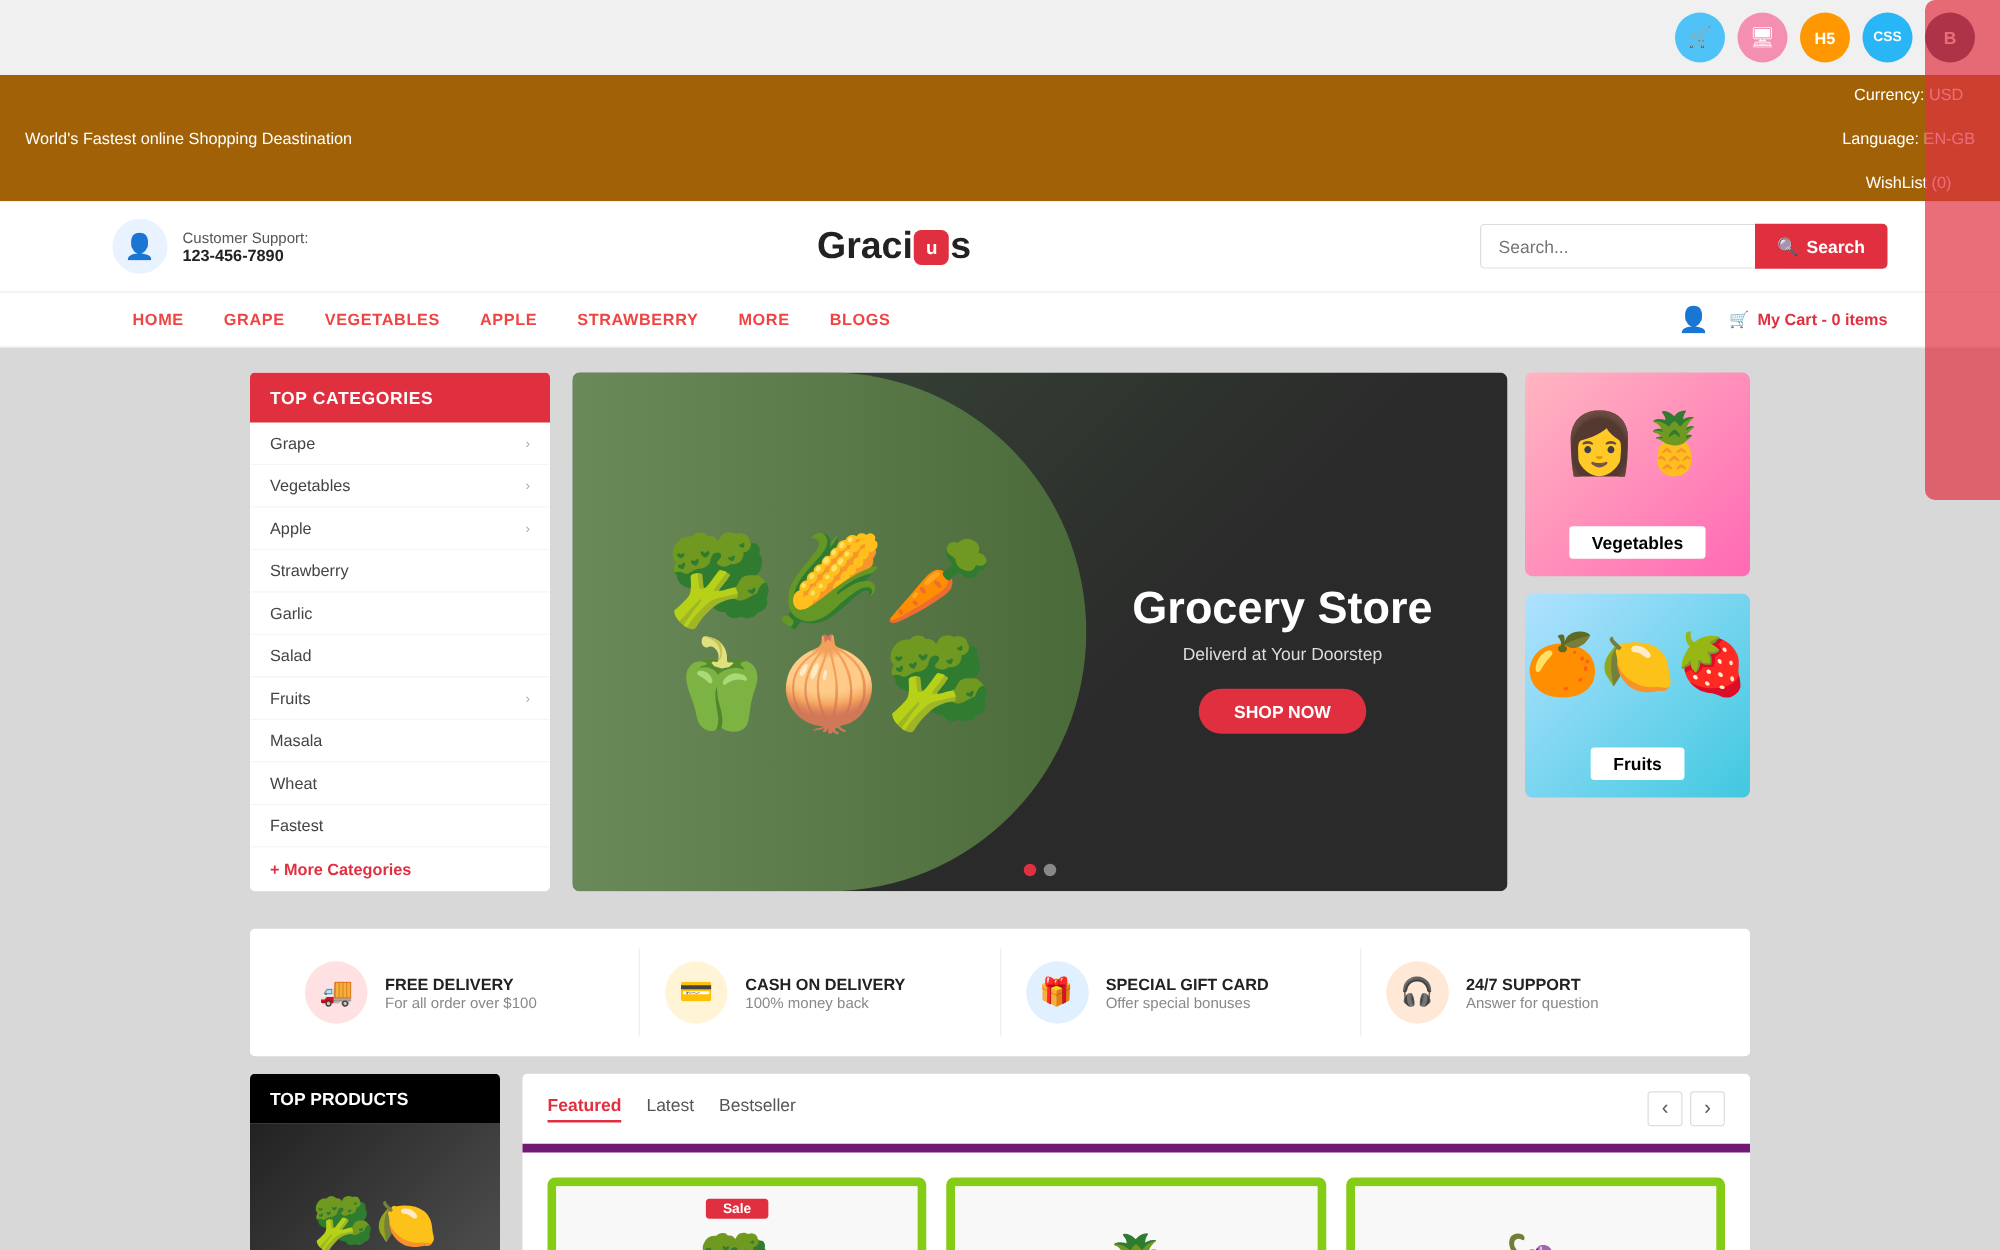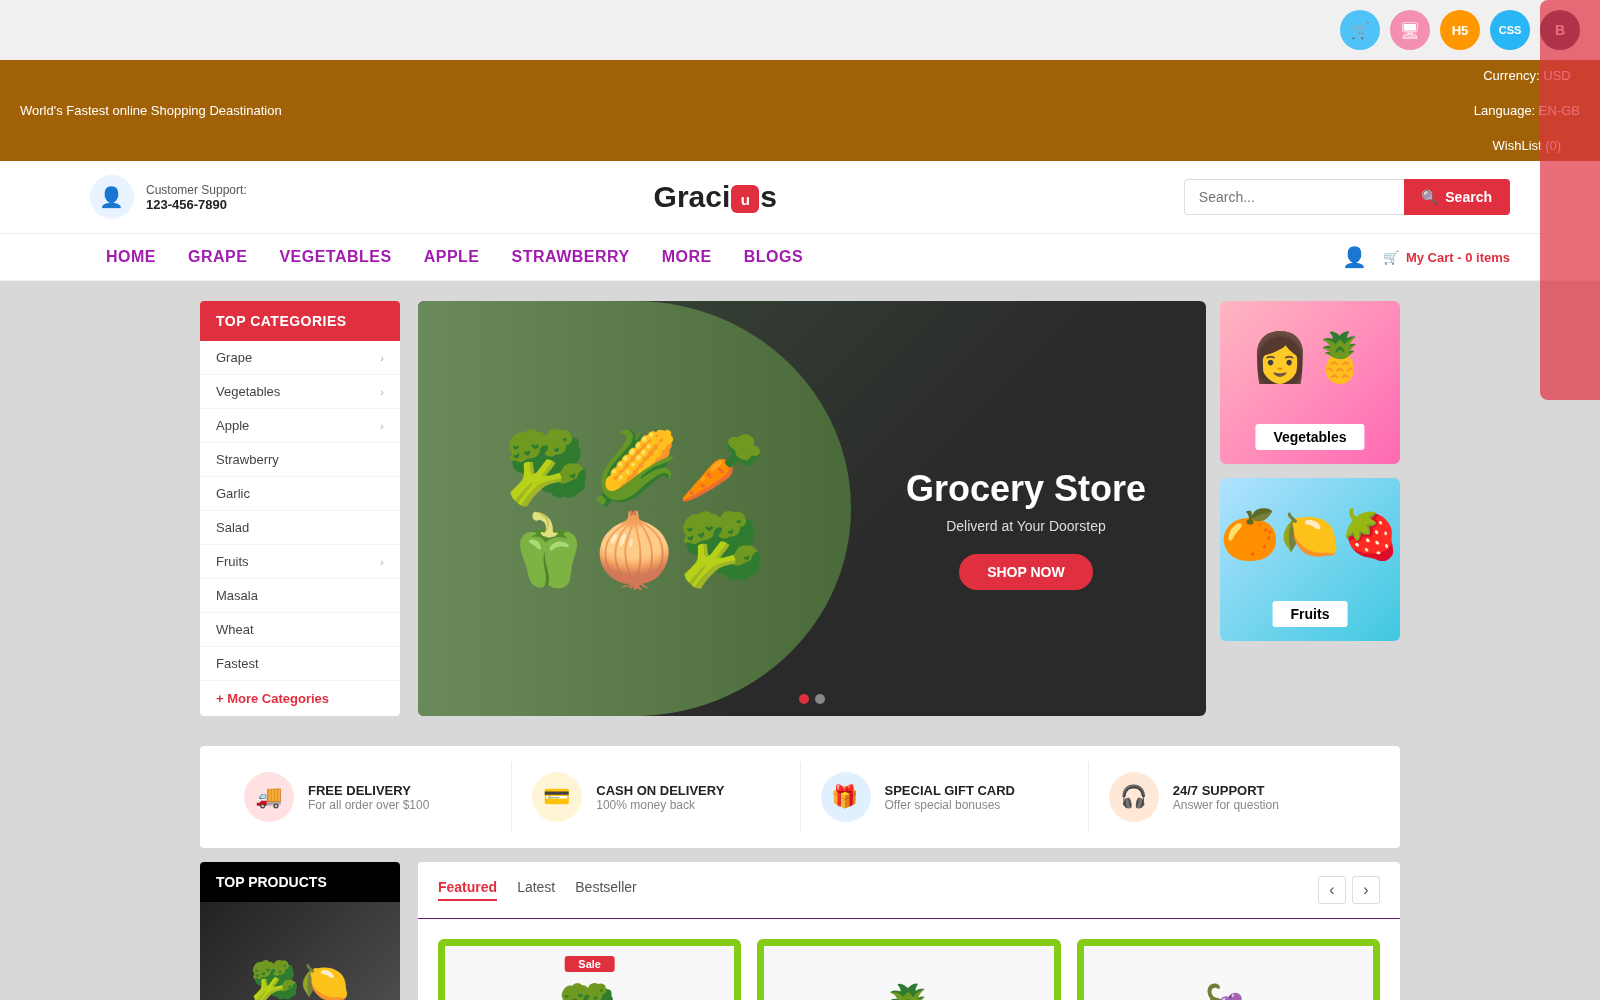--- a/index.html
+++ b/index.html
@@ -52,42 +52,42 @@
     .nav {
       background: #fff;
       padding: 0 90px;
       display: flex;
       align-items: center;
       justify-content: space-between;
       border-bottom: 1px solid #eee;
     }
     .nav-links { display: flex; gap: 0; }
     .nav-links a {
-      text-decoration: none; color: #a21caf; font-size: 16px; font-weight: 600;
+      text-decoration: none; color: #ef4444; font-size: 13px; font-weight: 600;
       padding: 14px 16px; display: block; letter-spacing: 0.5px;
     }
     .nav-right { display: flex; align-items: center; gap: 16px; }
     .cart-btn {
       background: none; border: none; cursor: pointer; color: #e03040;
       font-size: 13px; font-weight: bold; display: flex; align-items: center; gap: 6px;
     }
 
     
     .main-content {
       max-width: 1200px;
       margin: 0 auto;
       padding: 20px 0;
       display: flex;
       gap: 18px;
       position: relative;
     }
 
     
     .sidebar {
-      width: 200px;
+      width: 240px;
       flex-shrink: 0;
       background: #fff;
       border-radius: 4px;
       overflow: hidden;
     }
     .sidebar-title {
       background: #e03040;
       color: #fff;
       padding: 12px 16px;
       font-size: 14px;
@@ -225,21 +225,21 @@
     .product-thumb {
       width: 100%; height: 160px;
       background: linear-gradient(135deg, #222, #555);
       display: flex; align-items: center; justify-content: center;
       font-size: 40px;
     }
 
     .products-main { flex: 1; background: #fff; border-radius: 4px; padding: 0; }
     .products-header {
       display: flex; align-items: center; justify-content: space-between;
-      padding: 14px 20px; border-bottom: 1px solid #701a75;
+      padding: 14px 20px; border-bottom: 7px solid #701a75;
     }
     .products-tabs { display: flex; gap: 20px; }
     .tab-item {
       font-size: 14px; color: #555; cursor: pointer; padding-bottom: 4px;
     }
     .tab-item.active { color: #e03040; border-bottom: 2px solid #e03040; font-weight: bold; }
     .tab-nav { display: flex; gap: 6px; }
     .tab-nav-btn {
       width: 28px; height: 28px; border: 1px solid #ddd; background: #fff;
       border-radius: 3px; cursor: pointer; font-size: 16px; color: #555;

